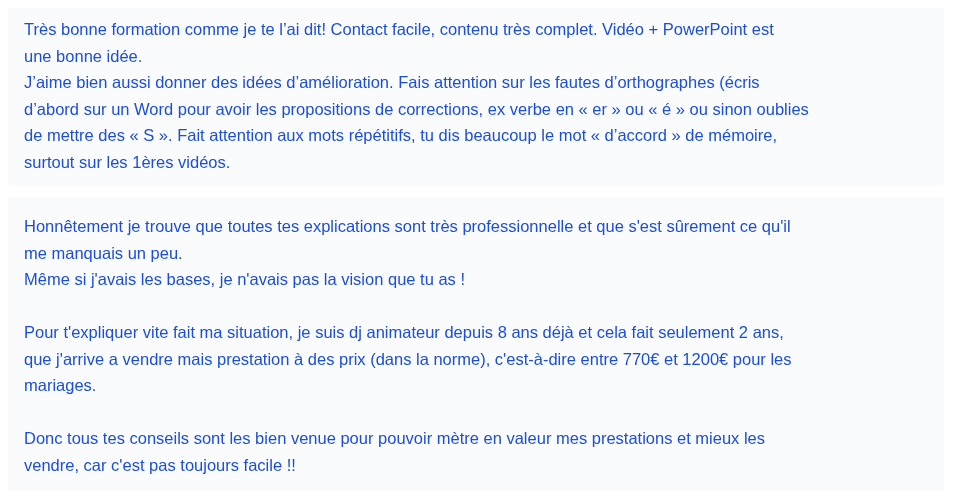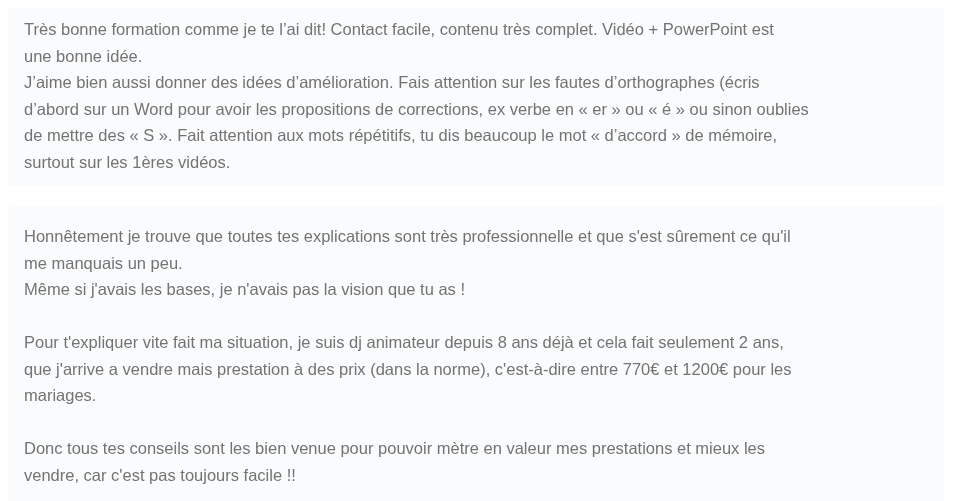--- a/index.html
+++ b/index.html
@@ -21,29 +21,29 @@
     width: 936px;
     background: #fafbfc;
     border-radius: 2px;
   }
   .card-1 {
     top: 8px;
     height: 178px;
     padding: 8px 16px 0 16px;
   }
   .card-2 {
-    top: 207px;
+    top: 197px;
     height: 294px;
     padding: 16px 16px 0 16px;
   }
   .feedback-text {
     margin: 0;
     font-size: 16.5px;
     line-height: 26.5px;
-    color: #737373;
+    color: #1d4ed8;
     white-space: pre-line;
   }
 </style>
 </head>
 <body>
 
 <div class="card card-1">
   <p class="feedback-text">Très bonne formation comme je te l’ai dit! Contact facile, contenu très complet. Vidéo + PowerPoint est
 une bonne idée.
 J’aime bien aussi donner des idées d’amélioration. Fais attention sur les fautes d’orthographes (écris

